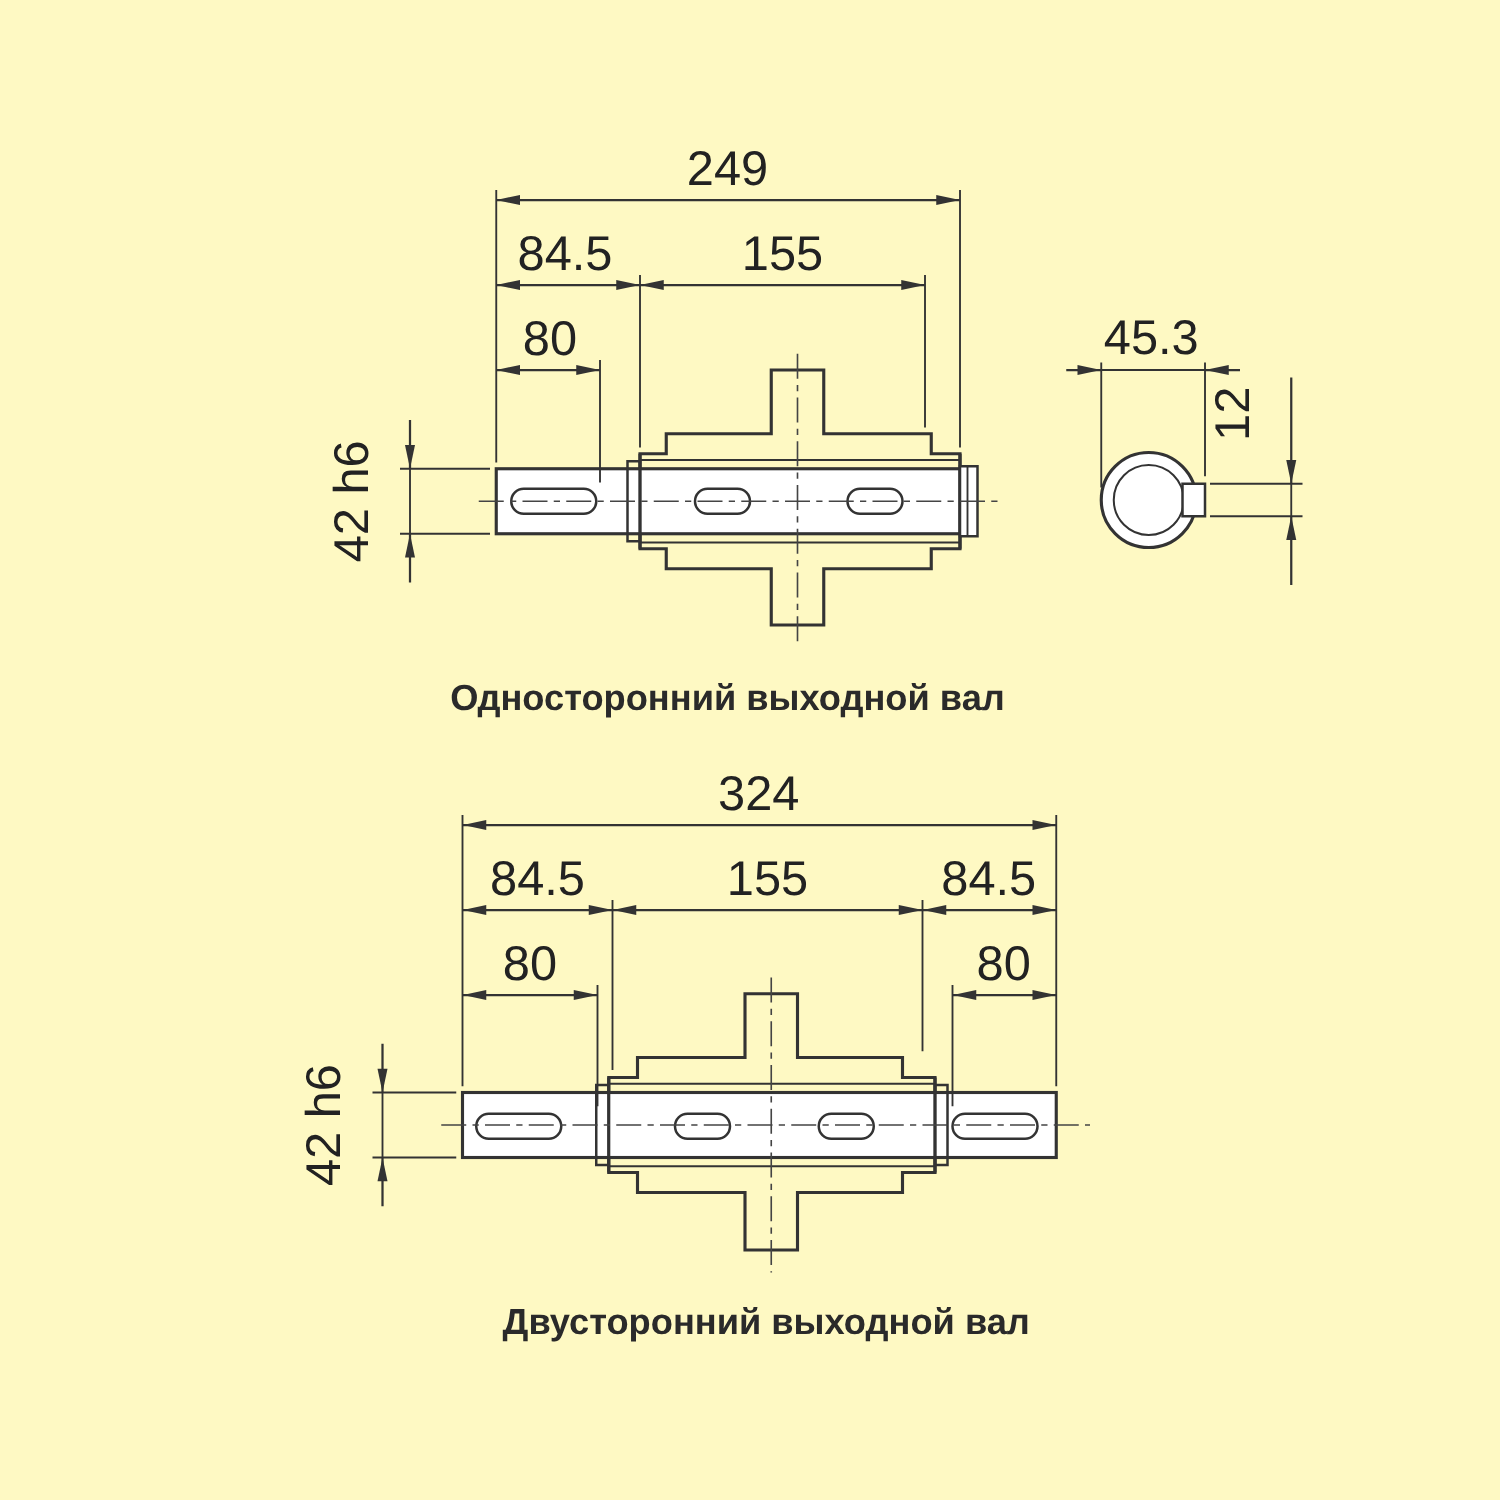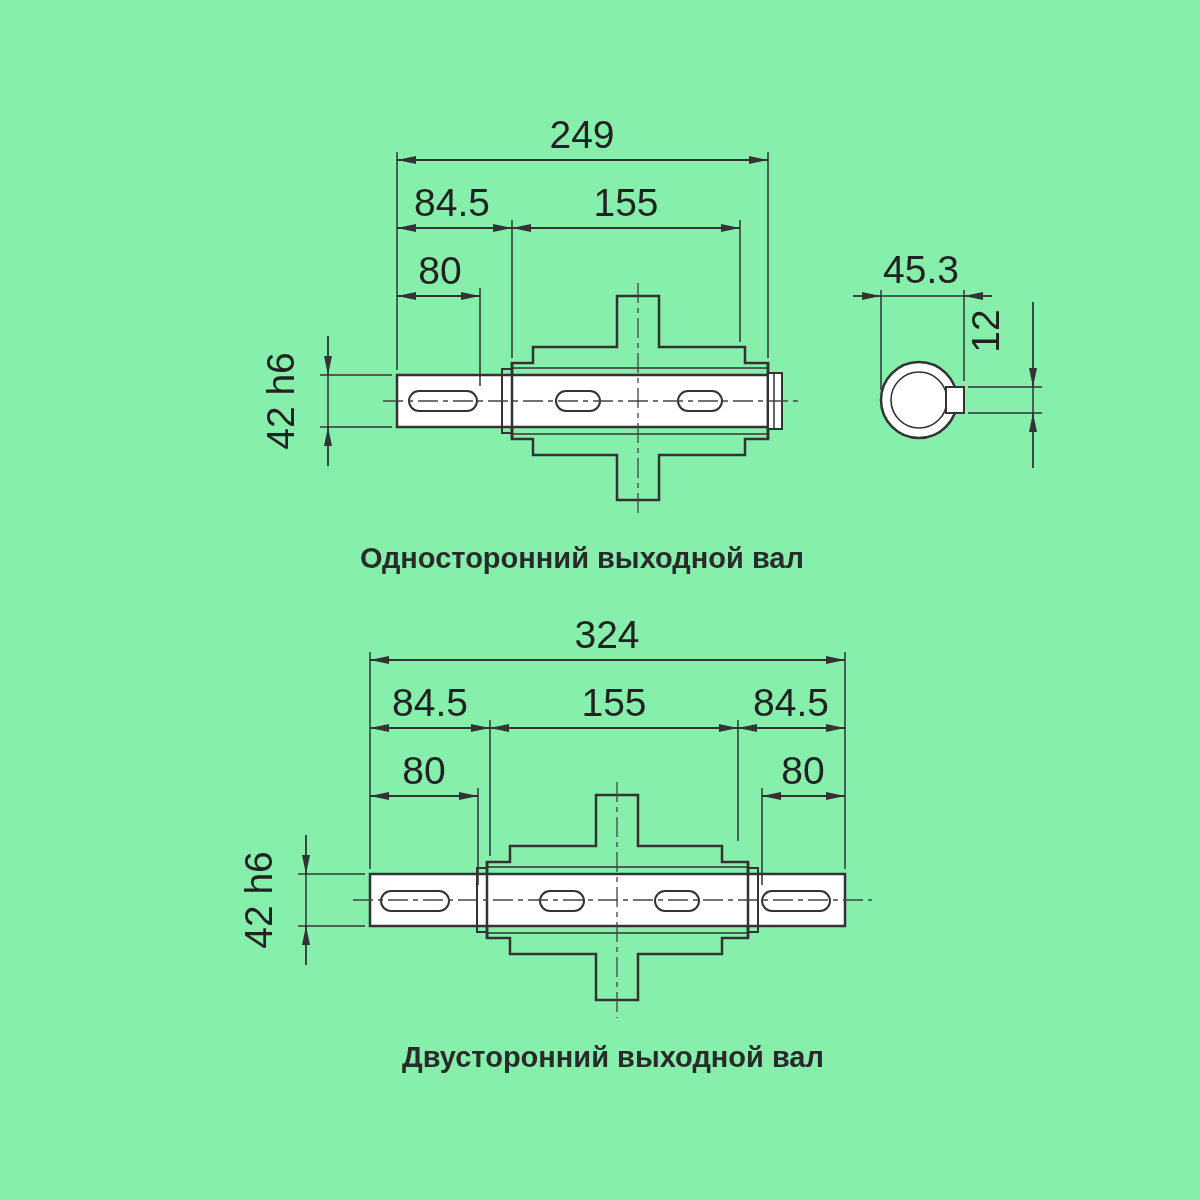--- a/index.html
+++ b/index.html
@@ -1,16 +1,16 @@
 <!DOCTYPE html>
 <html><head>
 <meta charset="utf-8">
 <style>
   html, body { margin: 0; padding: 0; background: #ffffff; }
-  .page { width: 1200px; height: 1200px; position: relative; background: #86efac; }
+  .page { width: 1200px; height: 1200px; position: relative; background: #fef9c3; }
   svg { display: block; }
   text { font-family: "Liberation Sans", sans-serif; fill: #222222; }
   .dim-text { font-size: 39px; text-anchor: middle; }
   .caption { font-size: 29px; font-weight: 600; text-anchor: middle; fill: #2a2a2a; }
   .ol   { stroke: #333333; stroke-width: 2.5; fill: none; }
   .olf  { stroke: #333333; stroke-width: 2.5; fill: #ffffff; }
   .med  { stroke: #333333; stroke-width: 2;   fill: #ffffff; }
   .medn { stroke: #333333; stroke-width: 2;   fill: none; }
   .thin { stroke: #333333; stroke-width: 1.5; fill: none; }
   .dim  { stroke: #333333; stroke-width: 1.8; fill: none; }

